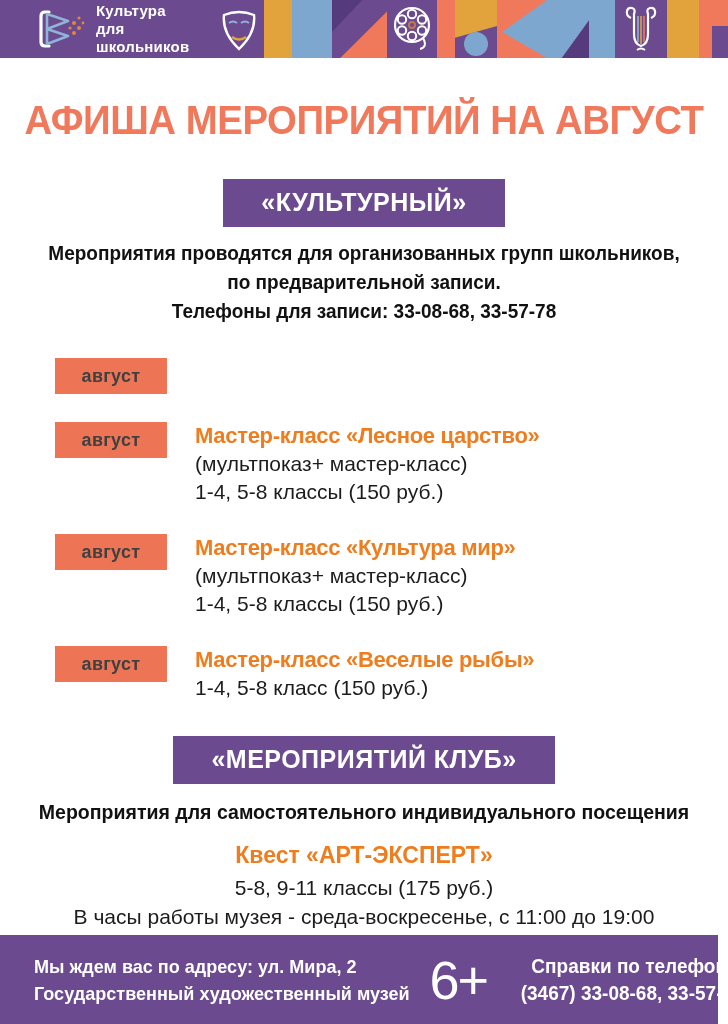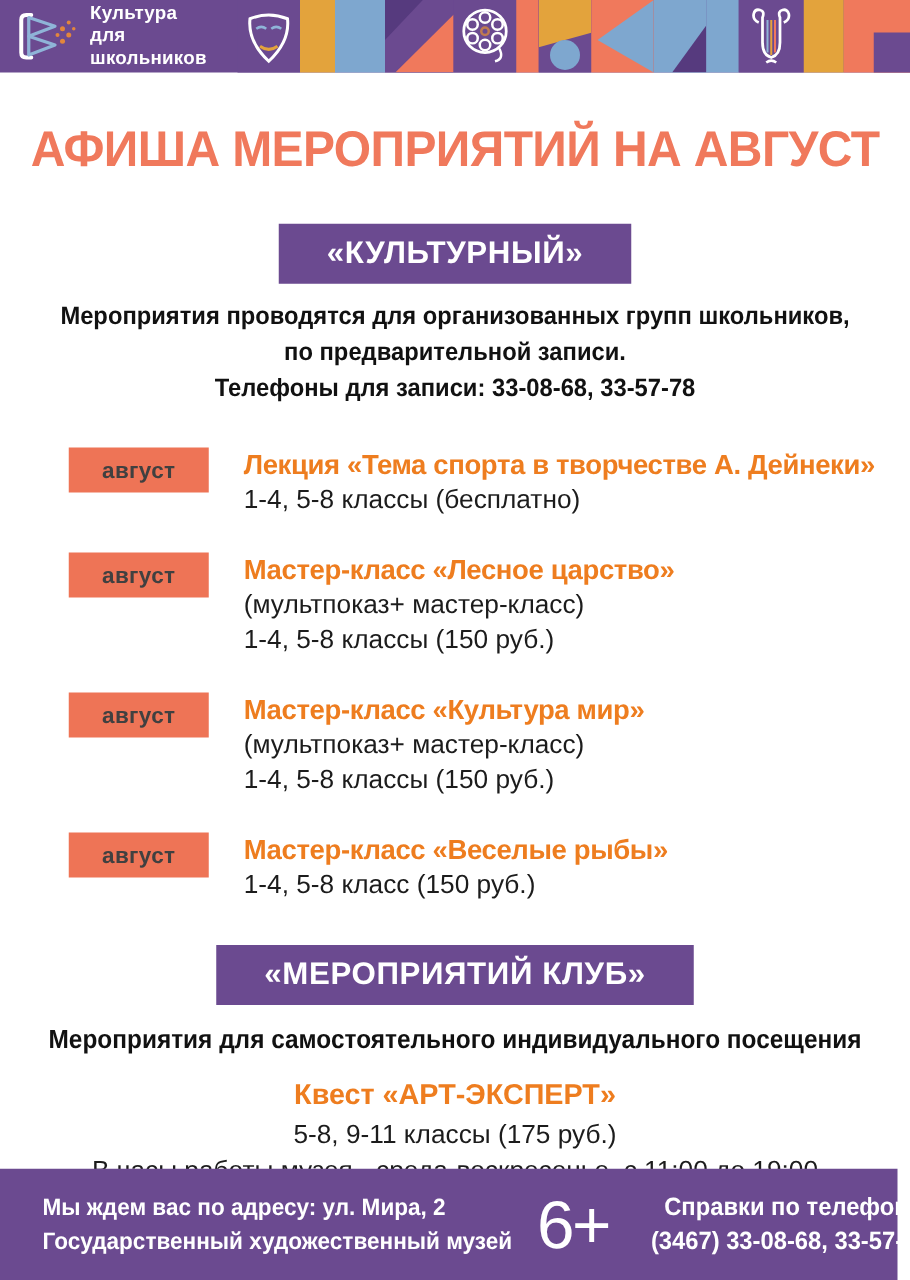--- a/index.html
+++ b/index.html
@@ -9,21 +9,21 @@
     font-family:"Liberation Sans", sans-serif;
     -webkit-font-smoothing:antialiased;
   }
   
   .header{
     position:absolute;top:0;left:0;width:728px;height:58px;
     background:#6b4a90;display:flex;align-items:stretch;
   }
   .logo-area{
     flex:0 0 auto;display:flex;align-items:center;gap:8px;
-    padding-left:12px;width:178px;
+    padding-left:36px;width:178px;
   }
   .logo-text{color:#ffffff;font-weight:bold;font-size:15px;line-height:18px;letter-spacing:.2px;}
   .deco{flex:1;display:flex;align-items:stretch;}
   .seg{position:relative;flex:0 0 auto;}
   .seg.icon-seg{display:flex;align-items:center;justify-content:center;}
   .c-purple{background:#6b4a90;}
   .c-yellow{background:#e3a33c;} .c-blue{background:#7ea7cf;}
   .c-coral{background:#f0795c;}
   .tri-orange{background:#6b4a90;}
   .tri-orange::after{content:"";position:absolute;inset:0;background:#f0795c;clip-path:polygon(15% 100%,100% 100%,100% 20%);}
@@ -160,24 +160,20 @@
 
   <div class="intro">
     <div>Мероприятия проводятся для организованных групп школьников,</div>
     <div>по предварительной записи.</div>
     <div>Телефоны для записи: 33-08-68, 33-57-78</div>
   </div>
 
   <div class="events">
     <div class="event">
       <div class="event-badge">август</div>
-      <div class="event-text">
-        <div class="event-title">Лекция «Тема спорта в творчестве А. Дейнеки»</div>
-        <div class="event-detail">1-4, 5-8 классы (бесплатно)</div>
-      </div>
     </div>
     <div class="event">
       <div class="event-badge">август</div>
       <div class="event-text">
         <div class="event-title">Мастер-класс «Лесное царство»</div>
         <div class="event-detail">(мультпоказ+ мастер-класс)</div>
         <div class="event-detail">1-4, 5-8 классы (150 руб.)</div>
       </div>
     </div>
     <div class="event">

